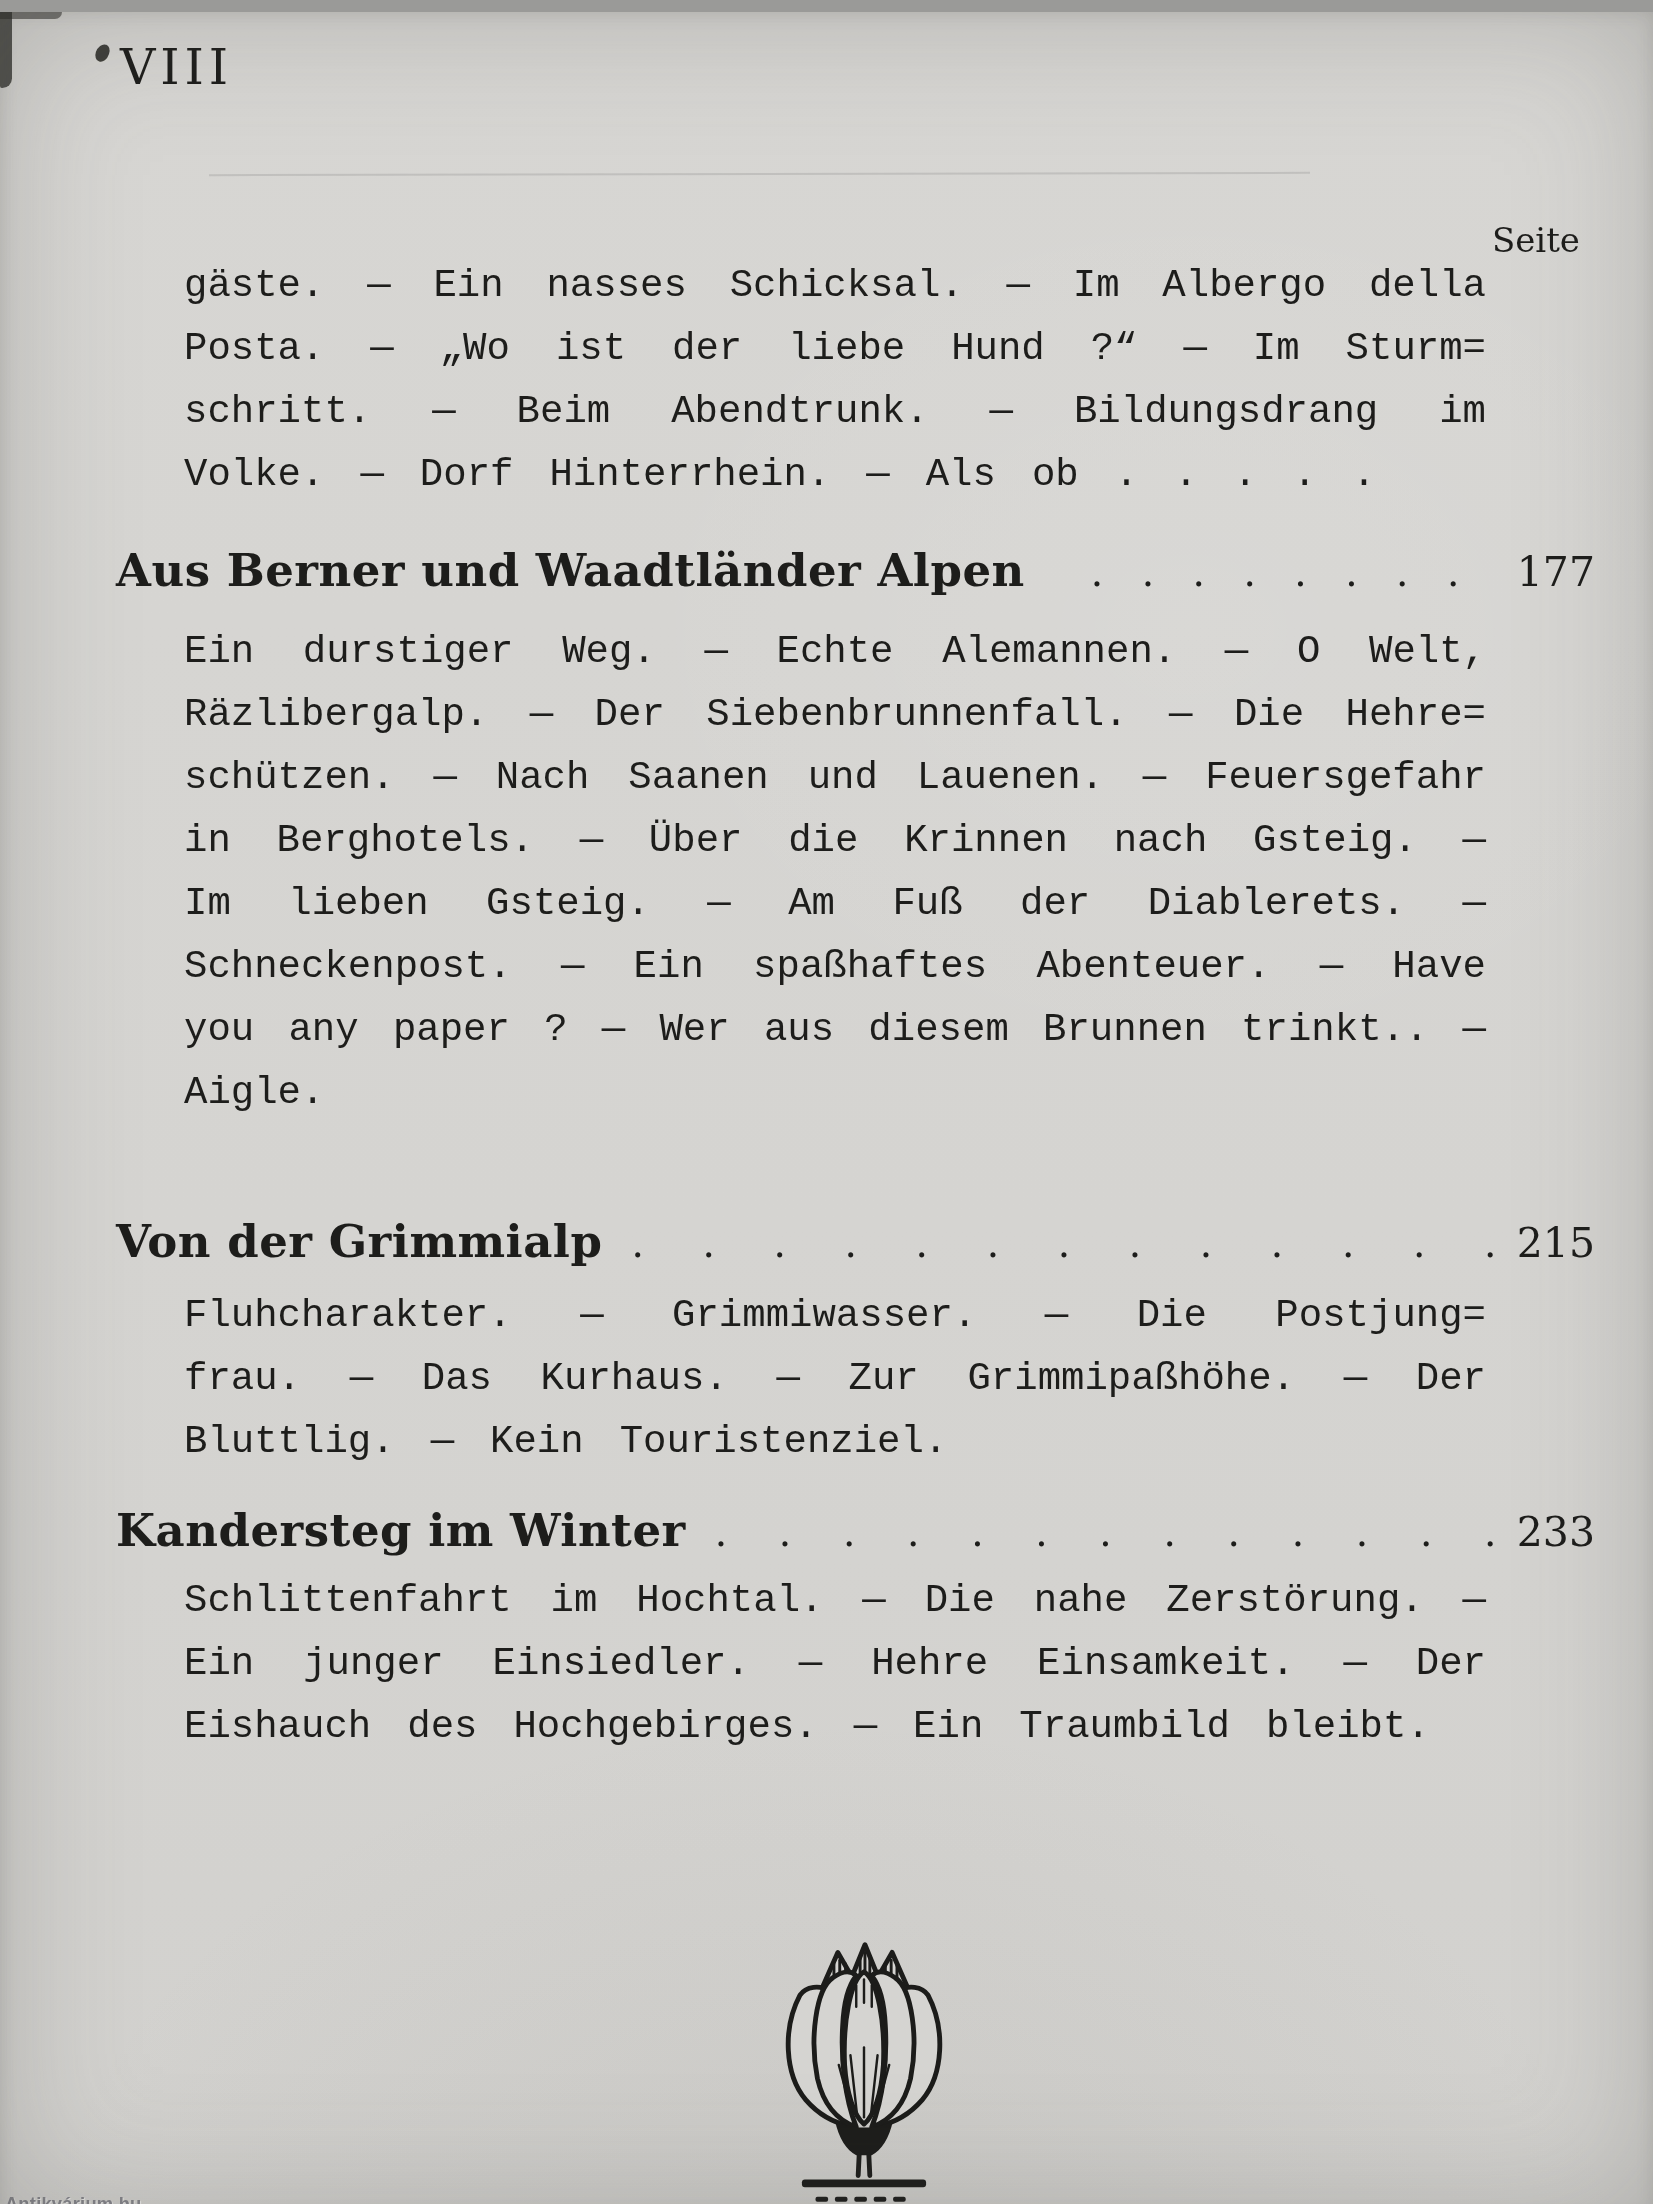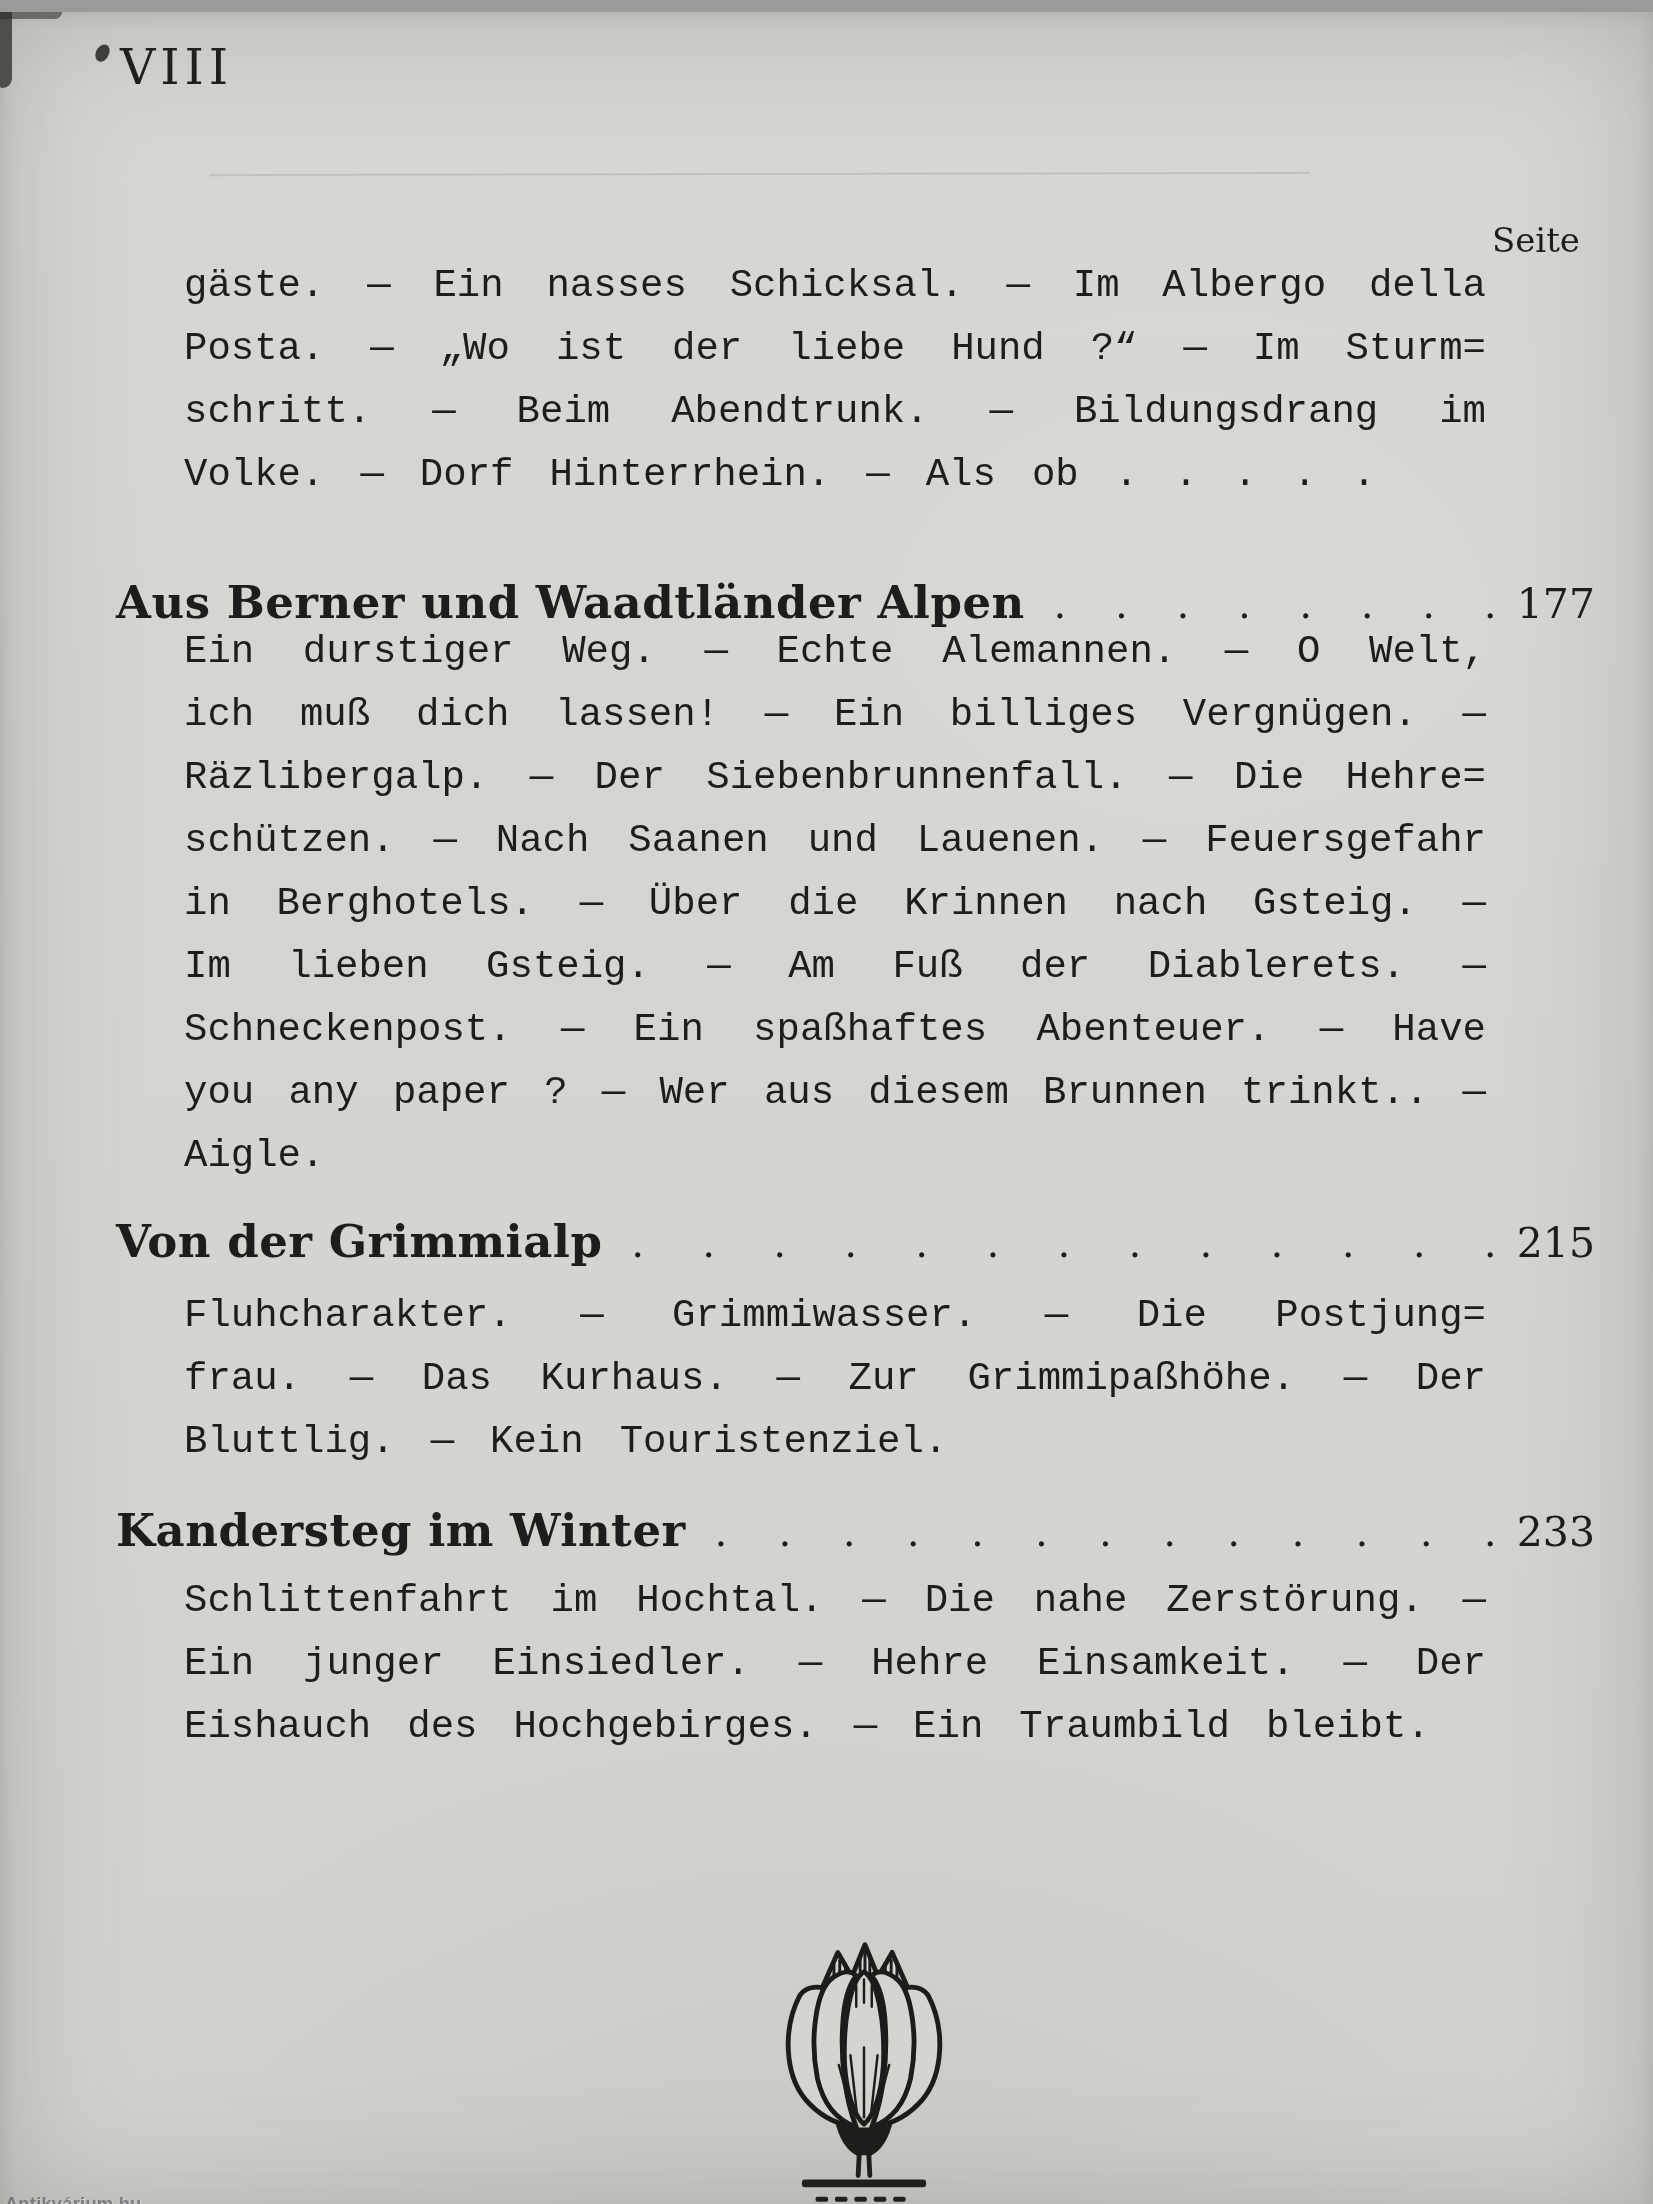--- a/index.html
+++ b/index.html
@@ -32,21 +32,21 @@
   .block{position:absolute;left:184px;width:1302px;font-size:39px;line-height:63px;font-family:Liberation Mono, monospace;}
   .b1{top:243px;}
   .b2{top:609px;}
   .b3{top:1273px;}
   .b4{top:1558px;}
   .line{text-align:justify;text-align-last:justify;white-space:normal;}
   .line.loose{text-align:left;text-align-last:left;word-spacing:12.6px;}
   .line.plain{text-align:left;text-align-last:left;}
 
   .heading{position:absolute;left:116px;width:1479px;display:flex;align-items:baseline;}
-  .h1{top:564px;}
+  .h1{top:532px;gap:37px;}
   .h2{top:1203px;}
   .h3{top:1492px;}
   .h-title{font-size:45px;font-weight:bold;letter-spacing:0.5px;white-space:nowrap;}
   .h-dots{flex:1;font-size:39px;overflow:hidden;white-space:normal;
           text-align:justify;text-align-last:justify;padding:0 13.6px 0 29px;}
   .h-page{font-size:41px;width:85px;text-align:right;}
 
   .ornament{position:absolute;left:767px;top:1921px;width:194px;height:291px;}
 
   .watermark{
@@ -76,21 +76,20 @@
     <div class="line loose">Volke. — Dorf Hinterrhein. — Als ob . . . . .</div>
   </div>
 
   <div class="heading h1">
     <span class="h-title">Aus Berner und Waadtländer Alpen</span>
     <span class="h-dots">. . . . . . . .</span>
     <span class="h-page">177</span>
   </div>
   <div class="block b2">
     <div class="line">Ein durstiger Weg. — Echte Alemannen. — O Welt,</div>
-    <div class="line">ich muß dich lassen! — Ein billiges Vergnügen. —</div>
     <div class="line">Räzlibergalp. — Der Siebenbrunnenfall. — Die Hehre=</div>
     <div class="line">schützen. — Nach Saanen und Lauenen. — Feuersgefahr</div>
     <div class="line">in Berghotels. — Über die Krinnen nach Gsteig. —</div>
     <div class="line">Im lieben Gsteig. — Am Fuß der Diablerets. —</div>
     <div class="line">Schneckenpost. — Ein spaßhaftes Abenteuer. — Have</div>
     <div class="line">you any paper ? — Wer aus diesem Brunnen trinkt.. —</div>
     <div class="line plain">Aigle.</div>
   </div>
 
   <div class="heading h2">

